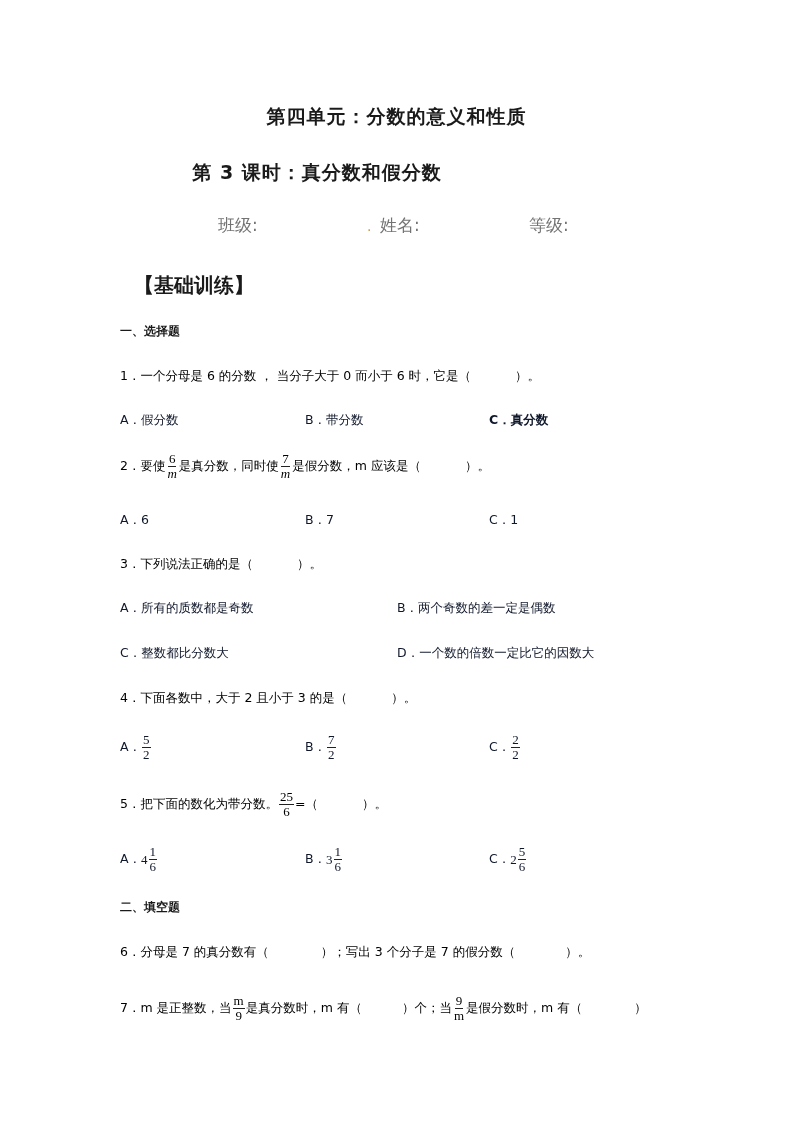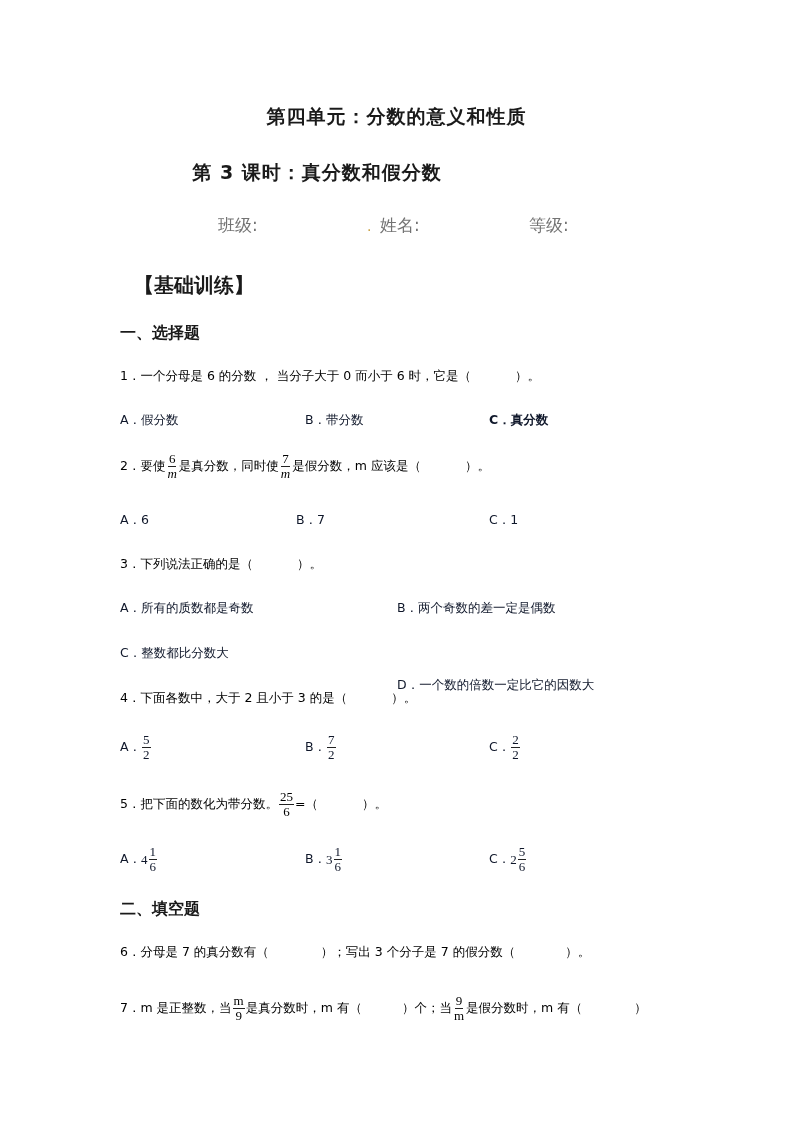--- a/index.html
+++ b/index.html
@@ -7,21 +7,21 @@
       width: 793px; height: 1122px; position: relative; overflow: hidden;
       font-family: "DejaVu Sans", "Liberation Sans", sans-serif;
       color: #1a1a1a;
     }
     .abs { position: absolute; white-space: nowrap; }
     .title1 { top: 104px; left: 0; width: 793px; text-align: center; font-size: 19px; font-weight: bold; letter-spacing: 1px; }
     .title2 { top: 160px; left: 0; width: 634px; text-align: center; font-size: 19px; font-weight: bold; letter-spacing: 1px; }
     .info { top: 214px; font-size: 17px; color: #737373; }
     .dot { color: #c8a040; font-size: 14px; }
     .section-main { top: 272px; left: 122px; font-size: 20px; font-weight: bold; margin-left: 12px; }
-    .section { left: 120px; font-size: 16px; font-weight: bold; }
+    .section { left: 120px; font-size: 12px; font-weight: bold; }
     .q { left: 120px; font-size: 12.5px; color: #000000; }
     .opt { font-size: 12.5px; color: #0f172a; }
     .frac { display: inline-flex; flex-direction: column; align-items: center; vertical-align: middle;
             font-family: "Liberation Serif", serif; font-size: 13px; line-height: 14px; margin: 0 1px; }
     .frac .num { border-bottom: 1px solid #222; padding: 0 1px; }
     .frac .den { padding: 0 1px; }
     .frac .it { font-style: italic; }
     .whole { font-family: "Liberation Serif", serif; font-size: 13px; vertical-align: middle; }
     .gap { display: inline-block; }
   </style>
@@ -50,30 +50,30 @@
 <div class="abs q" style="top:452px;">
   <span>2．</span><span>要使</span><span class="frac">
       <span class="num">6</span>
       <span class="den it">m</span>
     </span><span>是真分数，同时使</span><span class="frac">
       <span class="num">7</span>
       <span class="den it">m</span>
     </span><span>是假分数，m 应该是（</span><span class="gap" style="width:44px;"></span><span>）。</span>
 </div>
 <div class="abs opt" style="top:512px; left:120px;">A．6</div>
-<div class="abs opt" style="top:512px; left:296px;text-align:right;">B．7</div>
+<div class="abs opt" style="top:512px; left:305px;text-align:right;">B．7</div>
 <div class="abs opt" style="top:512px; left:489px;">C．1</div>
 
 <div class="abs q" style="top:556px;">
   <span>3．</span><span>下列说法正确的是（</span><span class="gap" style="width:44px;"></span><span>）。</span>
 </div>
 <div class="abs opt" style="top:600px; left:120px;">A．所有的质数都是奇数</div>
 <div class="abs opt" style="top:600px; left:397px;">B．两个奇数的差一定是偶数</div>
 <div class="abs opt" style="top:645px; left:120px;">C．整数都比分数大</div>
-<div class="abs opt" style="top:645px; left:397px;margin-top:32px;">D．一个数的倍数一定比它的因数大</div>
+<div class="abs opt" style="top:645px; left:397px;">D．一个数的倍数一定比它的因数大</div>
 
 <div class="abs q" style="top:690px;">
   <span>4．</span><span>下面各数中，大于 2 且小于 3 的是（</span><span class="gap" style="width:44px;"></span><span>）。</span>
 </div>
 <div class="abs opt" style="top:733px; left:120px;">
   <span>A．</span><span class="frac">
       <span class="num">5</span>
       <span class="den">2</span>
     </span>
 </div>

